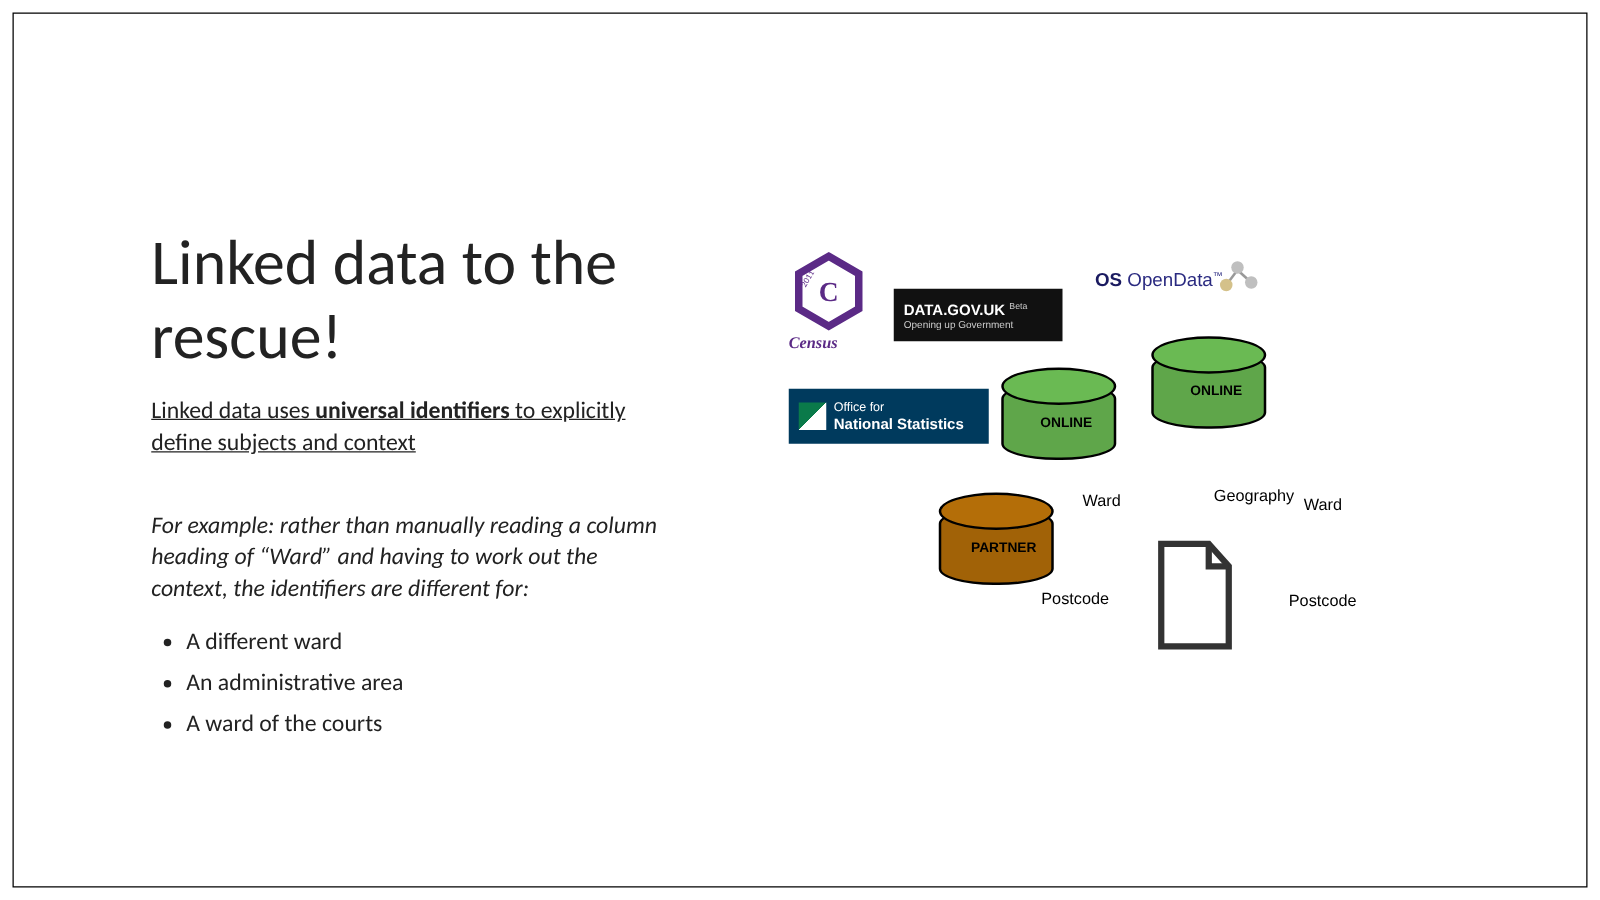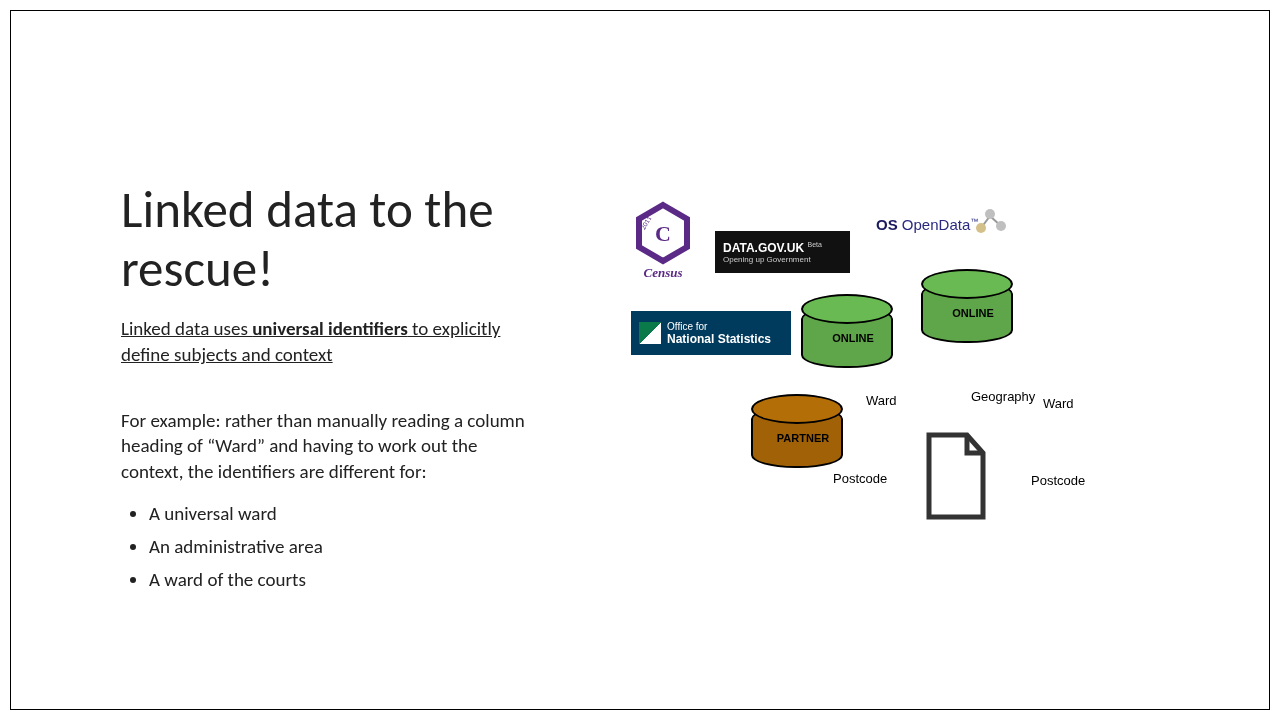--- a/index.html
+++ b/index.html
@@ -1,20 +1,20 @@
 <!DOCTYPE html>
 <html><head>
 <meta charset="utf-8">
 <style>
   html,body{margin:0;padding:0;width:1280px;height:720px;font-family:"Segoe UI","Calibri",Arial,sans-serif;color:#222;}
   .slide{box-sizing:border-box;width:1260px;height:700px;margin:10px;border:1px solid #000;position:relative;}
   .left{position:absolute;left:110px;top:170px;width:420px;}
   h1{font-size:51px;font-weight:400;margin:0 0 18px 0;line-height:1.15;}
   .subtitle{font-size:19px;margin:0 0 40px 0;line-height:1.35;text-decoration:underline;}
-  .para{font-size:19px;margin:0 0 18px 0;line-height:1.35;}
+  .para{font-size:19px;margin:0 0 18px 0;line-height:1.35;font-style:italic;}
   ul{margin:0;padding-left:28px;}
   li{font-size:19px;margin:10px 0;list-style-type:disc;}
   .diagram{position:absolute;left:590px;top:190px;width:590px;height:360px;}
   
   .cyl{position:absolute;width:88px;height:58px;border:2px solid #000;border-radius:44px/13px;}
   .cyl:before{content:"";position:absolute;left:-2px;right:-2px;top:-14px;height:26px;border:2px solid #000;border-radius:50%;background:inherit;filter:brightness(1.12);}
   .cyl .lbl{position:absolute;left:12px;right:0;top:50%;transform:translateY(-40%);text-align:center;font:700 11px Arial;color:#000;}
   .green{background:#5fa64a;}
   .red{background:#d26060;}
   .orange{background:#a16207;}
@@ -41,35 +41,35 @@
 
 <div class="slide">
 
   <div class="left">
     <h1>Linked data to the rescue!</h1>
     <p class="subtitle">
       <span>Linked data uses </span><b>universal identifiers</b><span> to explicitly define subjects and context</span>
     </p>
     <p class="para">For example: rather than manually reading a column heading of “Ward” and having to work out the context, the identifiers are different for:</p>
     <ul>
-      <li>A universal ward</li>
+      <li>A different ward</li>
       <li>An administrative area</li>
       <li>A ward of the courts</li>
     </ul>
   </div>
 
   <div class="diagram">
 
     <div class="logo census">
       <svg viewBox="0 0 64 64">
         <polygon points="32,4 56,18 56,46 32,60 8,46 8,18" fill="none" stroke="#5b2a86" stroke-width="6"></polygon>
         <text x="32" y="40" text-anchor="middle" font-size="22" font-family="Georgia" fill="#5b2a86" font-weight="700">C</text>
         <text x="17" y="23" text-anchor="middle" font-size="7" fill="#5b2a86" transform="rotate(-60 17 23)">2011</text>
       </svg>
-      <div style="text-align:center;font:italic 700 13px Georgia;color:#5b2a86;margin-top:-4px">Census</div>
+      <div style="text-align:left;font:italic 700 13px Georgia;color:#5b2a86;margin-top:-4px">Census</div>
     </div>
 
     <div class="logo datagov">
       <span><span>DATA.GOV.UK</span> <sup style="font:400 7px Arial;color:#ccc">Beta</sup></span>
       <small>Opening up Government</small>
     </div>
 
     <div class="logo ons">
       <div class="sq"></div>
       <div>

